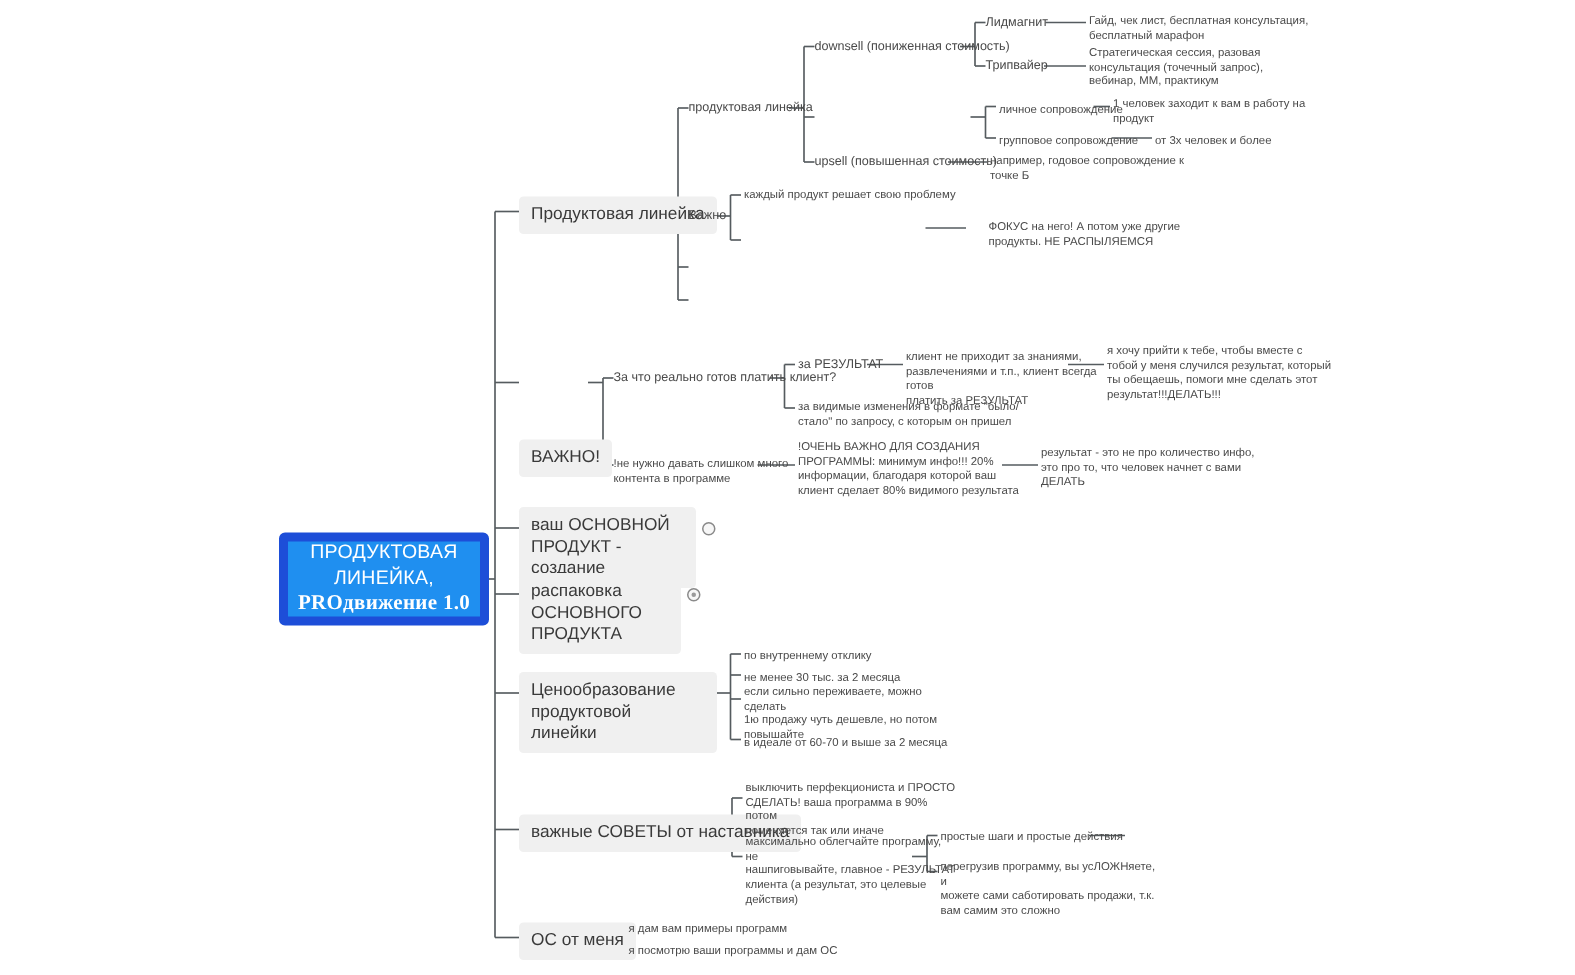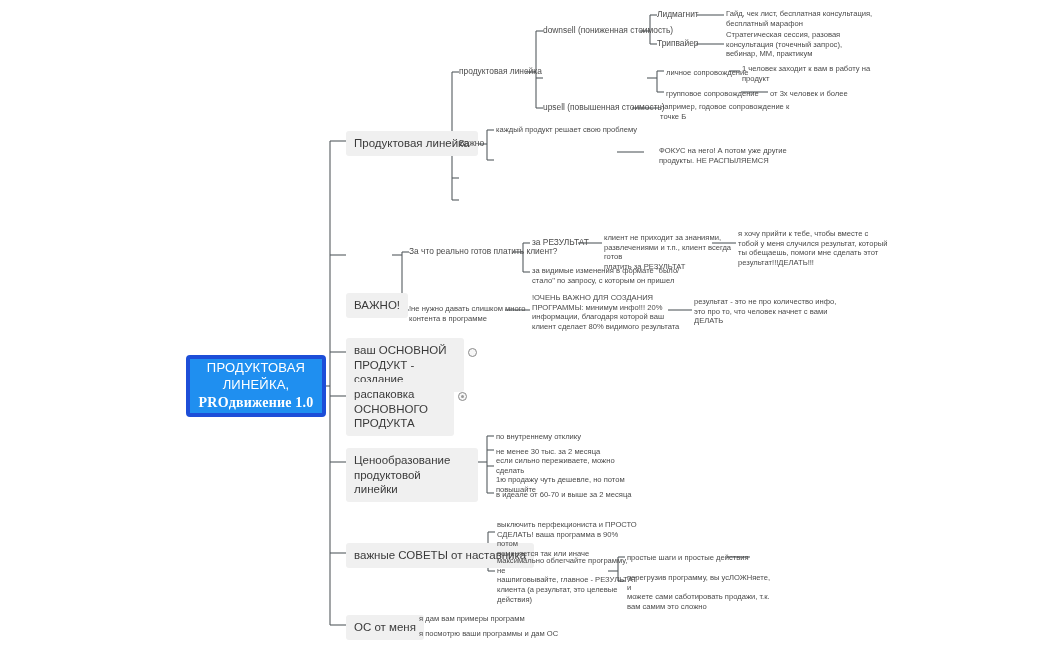--- a/index.html
+++ b/index.html
@@ -18,21 +18,21 @@
   .node{
     position:absolute;
     box-sizing:border-box;
     line-height:1.28;
     white-space:pre-line;
   }
   
   .root{
     left:186px;top:355px;width:140px;height:62px;
     background:#1f8ff0;
-    border:4px solid #1d4ed8;
+    border:6px solid #1d4ed8;
     border-radius:4px;
     color:#ffffff;
     display:flex;align-items:center;justify-content:center;
     flex-direction:column;
     text-align:center;
     font-size:13px;
     letter-spacing:.2px;
   }
   .root .l1,.root .l2{font-family:"Liberation Sans",sans-serif;font-weight:400;}
   .root .l3{font-family:"Liberation Serif","DejaVu Serif",serif;font-weight:700;font-size:14px;}

